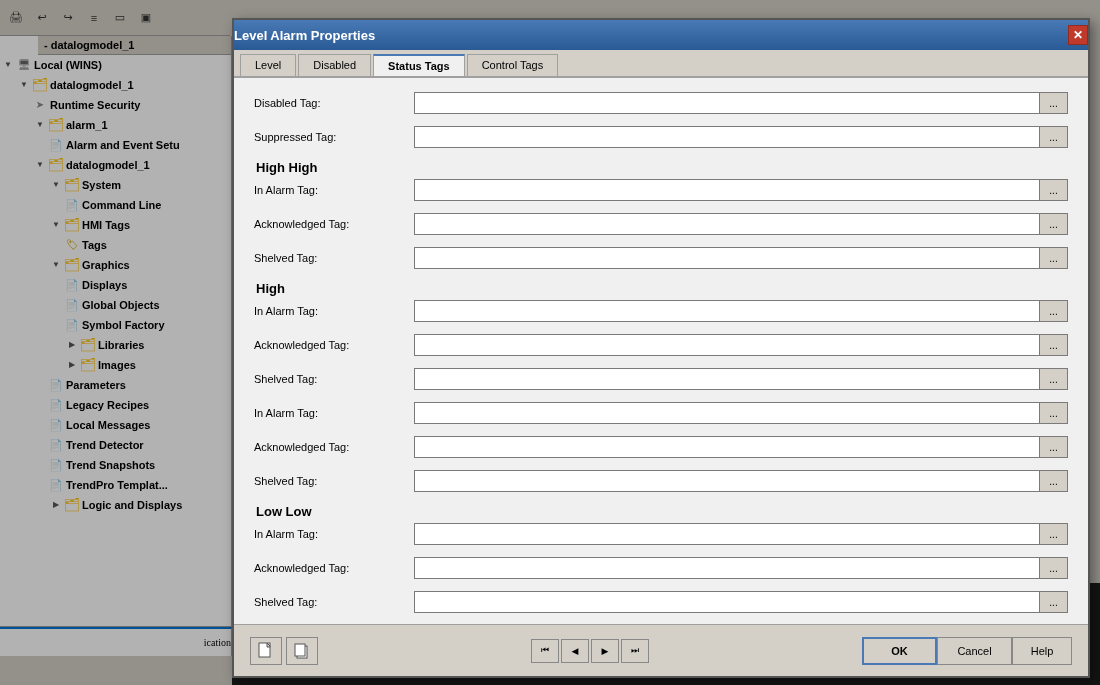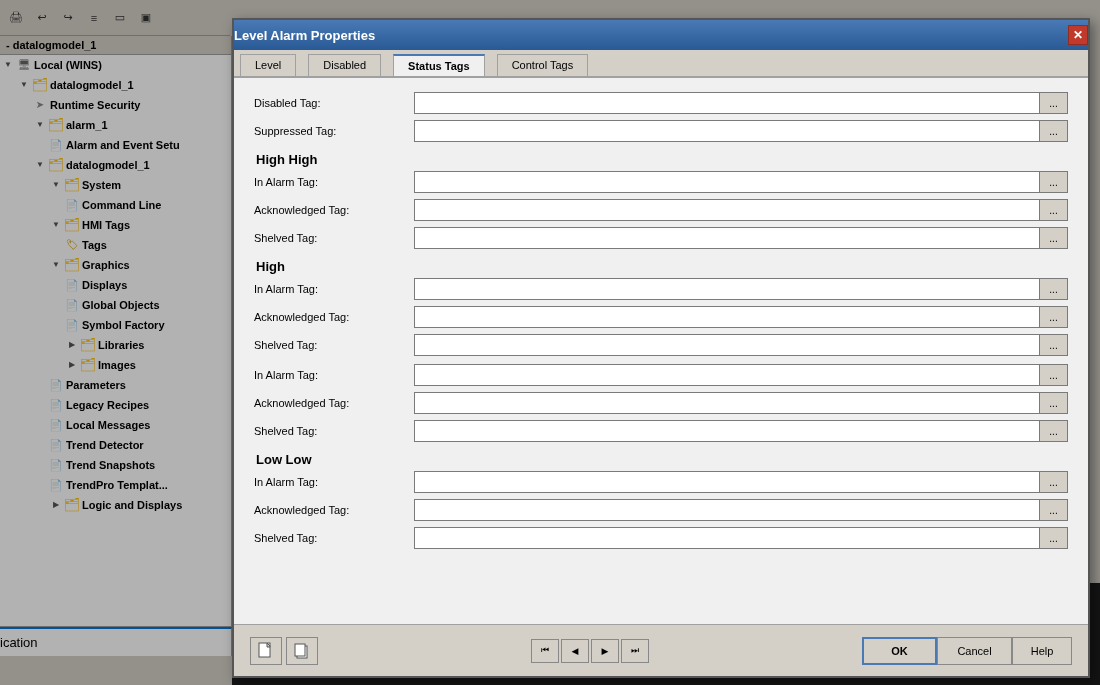--- a/index.html
+++ b/index.html
@@ -56,20 +56,21 @@
       border-right: 1px solid #a0a0a0;
       overflow: hidden;
     }
 
     .tree-header {
       background: #d4d0c8;
       padding: 3px 6px;
       font-weight: bold;
       font-size: 11px;
       border-bottom: 1px solid #a0a0a0;
+      margin-left: 38px;
     }
 
     .tree-container {
       overflow-y: auto;
       height: calc(100% - 22px);
     }
 
     .tree-item {
       display: flex;
       align-items: center;
@@ -96,25 +97,26 @@
       bottom: 0; left: 0;
       width: 232px;
       height: 30px;
       background: #d4d0c8;
       display: flex;
       border-top: 1px solid #a0a0a0;
     }
 
     .bottom-tab {
       flex: 1;
-      display: flex; align-items: center; justify-content: flex-start;
-      font-size: 13px;
+      display: flex; align-items: center; justify-content: flex-end;
+      font-size: 10px;
       border-right: 1px solid #a0a0a0;
       cursor: pointer;
       background: #d4d0c8;
+      font-family: Liberation Serif, serif;
     }
     .bottom-tab.active { background: #ffffff; border-top: 2px solid #0078d7; }
 
     
     .log-area {
       position: absolute;
       bottom: 0; left: 232px;
       width: calc(1100px - 232px);
       height: 100px;
       background: #1e1e1e;
@@ -169,21 +171,21 @@
       font-size: 12px;
       font-weight: bold;
     }
 
     
     .tab-bar {
       display: flex;
       background: #d4d0c8;
       border-bottom: 2px solid #a0a0a0;
       padding: 4px 6px 0 6px;
-      gap: 12px;
+      gap: 2px;
     }
 
     .tab {
       padding: 4px 14px;
       border: 1px solid #a0a0a0;
       border-bottom: none;
       background: #d4d0c8;
       cursor: pointer;
       font-size: 11px;
       color: #000;
@@ -198,21 +200,21 @@
     .dialog-content {
       padding: 14px 20px;
       overflow-y: auto;
       height: calc(100% - 30px - 38px - 52px);
     }
 
     
     .form-row {
       display: flex;
       align-items: center;
-      margin-bottom: 6px;
+      margin-bottom: 12px;
     }
 
     .form-label {
       width: 160px;
       font-size: 11px;
       color: #000;
       text-align: left;
       flex-shrink: 0;
     }
 

